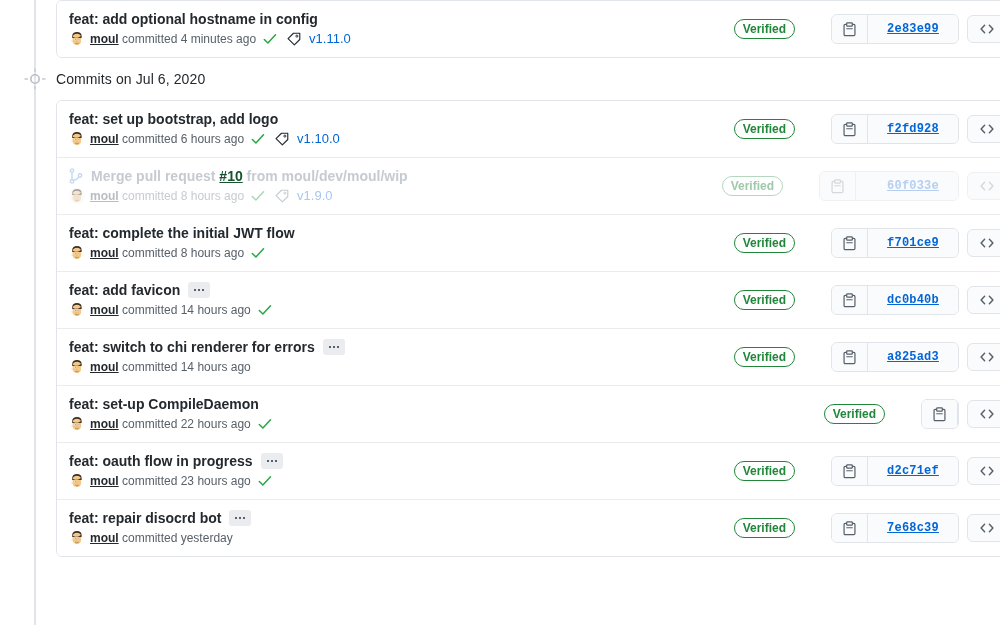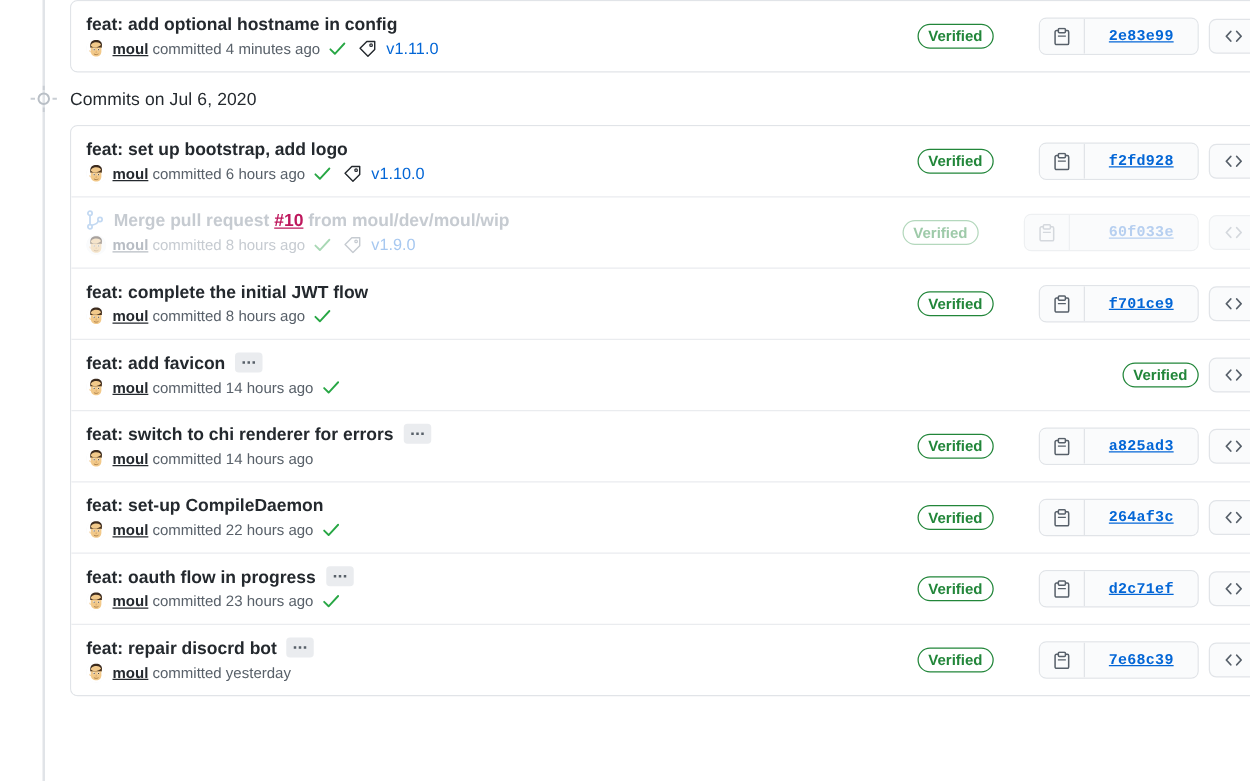--- a/index.html
+++ b/index.html
@@ -82,21 +82,21 @@
     padding: 9px 16px 9px 12px;
     border-top: 1px solid #eaecef;
     min-height: 38px;
     background: #ffffff;
   }
   .commit-row:first-child { border-top: none; }
 
   .commit-row.muted .commit-title-text,
   .commit-row.muted .meta-text { color: #c6cbd1; }
   .commit-row.muted .author { color: #b8bdc4; }
-  .commit-row.muted .pr-link { color: #be185d; }
+  .commit-row.muted .pr-link { color: #14532d; }
 
   .commit-left {
     min-width: 0;
     flex: 1 1 auto;
     padding-right: 12px;
   }
 
   .commit-title {
     display: flex;
     align-items: center;
@@ -543,115 +543,124 @@
                 <span class="meta-text"><a class="author" href="#">moul</a> <span>committed 14 hours ago</span></span>
                 <span class="check-icon">
                   <svg width="14" height="14" viewBox="0 0 16 16">
                     <path d="M1.5 8.5 L5.6 12.6 L14.3 3.2" fill="none" stroke="#28a745" stroke-width="1.7" stroke-linecap="round" stroke-linejoin="round"></path>
                   </svg>
                 </span>
               </div>
             </div>
             <div class="commit-right">
               <button class="verified-badge">Verified</button>
-              <button class="code-btn">
-                <svg width="16" height="16" viewBox="0 0 16 16">
-                  <path d="M5.6 4.2 L2.1 8 L5.6 11.8" fill="none" stroke="#57606a" stroke-width="1.45" stroke-linecap="round" stroke-linejoin="round"></path>
-                  <path d="M10.4 4.2 L13.9 8 L10.4 11.8" fill="none" stroke="#57606a" stroke-width="1.45" stroke-linecap="round" stroke-linejoin="round"></path>
-                </svg>
-              </button>
-            </div>
-          </div>
-          <div class="commit-row">
-            <div class="commit-left">
-              <div class="commit-title">
-                <span class="commit-title-text">feat: switch to chi renderer for errors</span>
-                <button class="ellipsis-btn">
-                  <i></i>
-                  <i></i>
-                  <i></i>
-                </button>
-              </div>
-              <div class="commit-meta">
-                <span class="avatar"><svg width="16" height="16" viewBox="0 0 16 16" style="opacity:1">
-                    <rect width="16" height="16" fill="#ffffff"></rect>
-                    <path d="M3.2 5.2 C3.2 2.4 5.2 1 8 1 C10.8 1 12.6 2.6 12.6 5 L12.6 7 L3.2 7 Z" fill="#3b2a1e"></path>
-                    <path d="M3.6 6 C3.6 4.1 5.4 2.8 8 2.8 C10.4 2.8 12.1 4 12.1 6.2 L12.1 10.1 C12.1 12.5 10.4 14.2 8 14.2 C5.6 14.2 3.6 12.5 3.6 10.1 Z" fill="#f2c98a"></path>
-                    <path d="M3.5 5.3 C4.6 6.5 6.2 7 8.2 6.7 C9.8 6.5 11.1 5.8 11.9 4.8 C12.2 6 12.2 7 12.2 7 L3.5 7 Z" fill="#4a3422"></path>
-                    <ellipsis></ellipsis>
-                    <circle cx="6.2" cy="8.6" r="0.75" fill="#ffffff"></circle>
-                    <circle cx="6.3" cy="8.7" r="0.42" fill="#2b2118"></circle>
-                    <circle cx="9.8" cy="8.6" r="0.75" fill="#ffffff"></circle>
-                    <circle cx="9.9" cy="8.7" r="0.42" fill="#2b2118"></circle>
-                    <path d="M7.9 9.4 L7.4 11.2 L8.5 11.2 Z" fill="#d8a463"></path>
-                    <path d="M6.4 12.3 C7.2 12.9 8.7 12.9 9.5 12.3" fill="none" stroke="#a97b45" stroke-width="0.7" stroke-linecap="round"></path>
-                    <path d="M2.9 9 C2.5 9 2.4 10.2 3 10.7 L3.7 10.7 Z" fill="#ecc184"></path>
-                  </svg></span>
-                <span class="meta-text"><a class="author" href="#">moul</a> <span>committed 14 hours ago</span></span>
-              </div>
-            </div>
-            <div class="commit-right">
-              <button class="verified-badge">Verified</button>
               <span class="btn-group">
                 <button class="copy-btn">
                   <svg width="15" height="15" viewBox="0 0 16 16">
                     <rect x="2.2" y="2.6" width="11.6" height="12" rx="1.2" fill="none" stroke="#57606a" stroke-width="1.3"></rect>
                     <rect x="5" y="0.9" width="6" height="3.6" rx="0.8" fill="#fafbfc" stroke="#57606a" stroke-width="1.3"></rect>
                     <line x1="4.6" y1="7.3" x2="11.4" y2="7.3" stroke="#57606a" stroke-width="1.1"></line>
                   </svg>
                 </button>
-                <a class="sha-btn" href="#">a825ad3</a>
+                <a class="sha-btn" href="#">dc0b40b</a>
               </span>
               <button class="code-btn">
                 <svg width="16" height="16" viewBox="0 0 16 16">
                   <path d="M5.6 4.2 L2.1 8 L5.6 11.8" fill="none" stroke="#57606a" stroke-width="1.45" stroke-linecap="round" stroke-linejoin="round"></path>
                   <path d="M10.4 4.2 L13.9 8 L10.4 11.8" fill="none" stroke="#57606a" stroke-width="1.45" stroke-linecap="round" stroke-linejoin="round"></path>
                 </svg>
               </button>
             </div>
           </div>
           <div class="commit-row">
             <div class="commit-left">
               <div class="commit-title">
-                <span class="commit-title-text">feat: set-up CompileDaemon</span>
+                <span class="commit-title-text">feat: switch to chi renderer for errors</span>
+                <button class="ellipsis-btn">
+                  <i></i>
+                  <i></i>
+                  <i></i>
+                </button>
               </div>
               <div class="commit-meta">
                 <span class="avatar"><svg width="16" height="16" viewBox="0 0 16 16" style="opacity:1">
                     <rect width="16" height="16" fill="#ffffff"></rect>
                     <path d="M3.2 5.2 C3.2 2.4 5.2 1 8 1 C10.8 1 12.6 2.6 12.6 5 L12.6 7 L3.2 7 Z" fill="#3b2a1e"></path>
                     <path d="M3.6 6 C3.6 4.1 5.4 2.8 8 2.8 C10.4 2.8 12.1 4 12.1 6.2 L12.1 10.1 C12.1 12.5 10.4 14.2 8 14.2 C5.6 14.2 3.6 12.5 3.6 10.1 Z" fill="#f2c98a"></path>
                     <path d="M3.5 5.3 C4.6 6.5 6.2 7 8.2 6.7 C9.8 6.5 11.1 5.8 11.9 4.8 C12.2 6 12.2 7 12.2 7 L3.5 7 Z" fill="#4a3422"></path>
                     <ellipsis></ellipsis>
                     <circle cx="6.2" cy="8.6" r="0.75" fill="#ffffff"></circle>
                     <circle cx="6.3" cy="8.7" r="0.42" fill="#2b2118"></circle>
                     <circle cx="9.8" cy="8.6" r="0.75" fill="#ffffff"></circle>
                     <circle cx="9.9" cy="8.7" r="0.42" fill="#2b2118"></circle>
                     <path d="M7.9 9.4 L7.4 11.2 L8.5 11.2 Z" fill="#d8a463"></path>
                     <path d="M6.4 12.3 C7.2 12.9 8.7 12.9 9.5 12.3" fill="none" stroke="#a97b45" stroke-width="0.7" stroke-linecap="round"></path>
                     <path d="M2.9 9 C2.5 9 2.4 10.2 3 10.7 L3.7 10.7 Z" fill="#ecc184"></path>
                   </svg></span>
-                <span class="meta-text"><a class="author" href="#">moul</a> <span>committed 22 hours ago</span></span>
-                <span class="check-icon">
-                  <svg width="14" height="14" viewBox="0 0 16 16">
-                    <path d="M1.5 8.5 L5.6 12.6 L14.3 3.2" fill="none" stroke="#28a745" stroke-width="1.7" stroke-linecap="round" stroke-linejoin="round"></path>
-                  </svg>
-                </span>
+                <span class="meta-text"><a class="author" href="#">moul</a> <span>committed 14 hours ago</span></span>
               </div>
             </div>
             <div class="commit-right">
               <button class="verified-badge">Verified</button>
               <span class="btn-group">
                 <button class="copy-btn">
                   <svg width="15" height="15" viewBox="0 0 16 16">
                     <rect x="2.2" y="2.6" width="11.6" height="12" rx="1.2" fill="none" stroke="#57606a" stroke-width="1.3"></rect>
                     <rect x="5" y="0.9" width="6" height="3.6" rx="0.8" fill="#fafbfc" stroke="#57606a" stroke-width="1.3"></rect>
                     <line x1="4.6" y1="7.3" x2="11.4" y2="7.3" stroke="#57606a" stroke-width="1.1"></line>
                   </svg>
                 </button>
-                <a class="sha-btn" href="#">264af3c</a>
+                <a class="sha-btn" href="#">a825ad3</a>
+              </span>
+              <button class="code-btn">
+                <svg width="16" height="16" viewBox="0 0 16 16">
+                  <path d="M5.6 4.2 L2.1 8 L5.6 11.8" fill="none" stroke="#57606a" stroke-width="1.45" stroke-linecap="round" stroke-linejoin="round"></path>
+                  <path d="M10.4 4.2 L13.9 8 L10.4 11.8" fill="none" stroke="#57606a" stroke-width="1.45" stroke-linecap="round" stroke-linejoin="round"></path>
+                </svg>
+              </button>
+            </div>
+          </div>
+          <div class="commit-row">
+            <div class="commit-left">
+              <div class="commit-title">
+                <span class="commit-title-text">feat: set-up CompileDaemon</span>
+              </div>
+              <div class="commit-meta">
+                <span class="avatar"><svg width="16" height="16" viewBox="0 0 16 16" style="opacity:1">
+                    <rect width="16" height="16" fill="#ffffff"></rect>
+                    <path d="M3.2 5.2 C3.2 2.4 5.2 1 8 1 C10.8 1 12.6 2.6 12.6 5 L12.6 7 L3.2 7 Z" fill="#3b2a1e"></path>
+                    <path d="M3.6 6 C3.6 4.1 5.4 2.8 8 2.8 C10.4 2.8 12.1 4 12.1 6.2 L12.1 10.1 C12.1 12.5 10.4 14.2 8 14.2 C5.6 14.2 3.6 12.5 3.6 10.1 Z" fill="#f2c98a"></path>
+                    <path d="M3.5 5.3 C4.6 6.5 6.2 7 8.2 6.7 C9.8 6.5 11.1 5.8 11.9 4.8 C12.2 6 12.2 7 12.2 7 L3.5 7 Z" fill="#4a3422"></path>
+                    <ellipsis></ellipsis>
+                    <circle cx="6.2" cy="8.6" r="0.75" fill="#ffffff"></circle>
+                    <circle cx="6.3" cy="8.7" r="0.42" fill="#2b2118"></circle>
+                    <circle cx="9.8" cy="8.6" r="0.75" fill="#ffffff"></circle>
+                    <circle cx="9.9" cy="8.7" r="0.42" fill="#2b2118"></circle>
+                    <path d="M7.9 9.4 L7.4 11.2 L8.5 11.2 Z" fill="#d8a463"></path>
+                    <path d="M6.4 12.3 C7.2 12.9 8.7 12.9 9.5 12.3" fill="none" stroke="#a97b45" stroke-width="0.7" stroke-linecap="round"></path>
+                    <path d="M2.9 9 C2.5 9 2.4 10.2 3 10.7 L3.7 10.7 Z" fill="#ecc184"></path>
+                  </svg></span>
+                <span class="meta-text"><a class="author" href="#">moul</a> <span>committed 22 hours ago</span></span>
+                <span class="check-icon">
+                  <svg width="14" height="14" viewBox="0 0 16 16">
+                    <path d="M1.5 8.5 L5.6 12.6 L14.3 3.2" fill="none" stroke="#28a745" stroke-width="1.7" stroke-linecap="round" stroke-linejoin="round"></path>
+                  </svg>
+                </span>
+              </div>
+            </div>
+            <div class="commit-right">
+              <button class="verified-badge">Verified</button>
+              <span class="btn-group">
+                <button class="copy-btn">
+                  <svg width="15" height="15" viewBox="0 0 16 16">
+                    <rect x="2.2" y="2.6" width="11.6" height="12" rx="1.2" fill="none" stroke="#57606a" stroke-width="1.3"></rect>
+                    <rect x="5" y="0.9" width="6" height="3.6" rx="0.8" fill="#fafbfc" stroke="#57606a" stroke-width="1.3"></rect>
+                    <line x1="4.6" y1="7.3" x2="11.4" y2="7.3" stroke="#57606a" stroke-width="1.1"></line>
+                  </svg>
+                </button>
               </span>
               <button class="code-btn">
                 <svg width="16" height="16" viewBox="0 0 16 16">
                   <path d="M5.6 4.2 L2.1 8 L5.6 11.8" fill="none" stroke="#57606a" stroke-width="1.45" stroke-linecap="round" stroke-linejoin="round"></path>
                   <path d="M10.4 4.2 L13.9 8 L10.4 11.8" fill="none" stroke="#57606a" stroke-width="1.45" stroke-linecap="round" stroke-linejoin="round"></path>
                 </svg>
               </button>
             </div>
           </div>
           <div class="commit-row">

